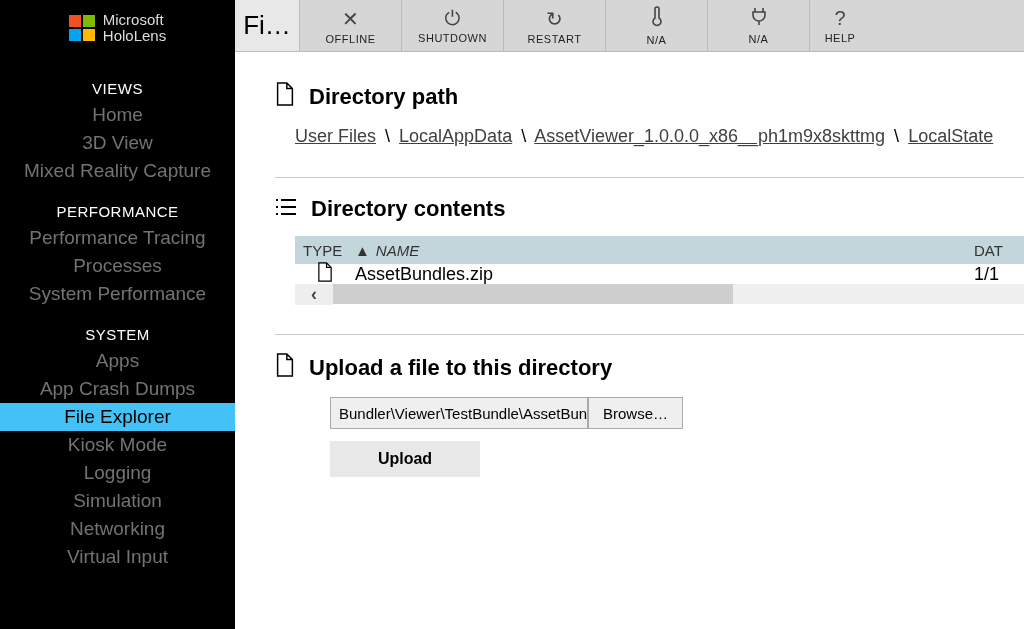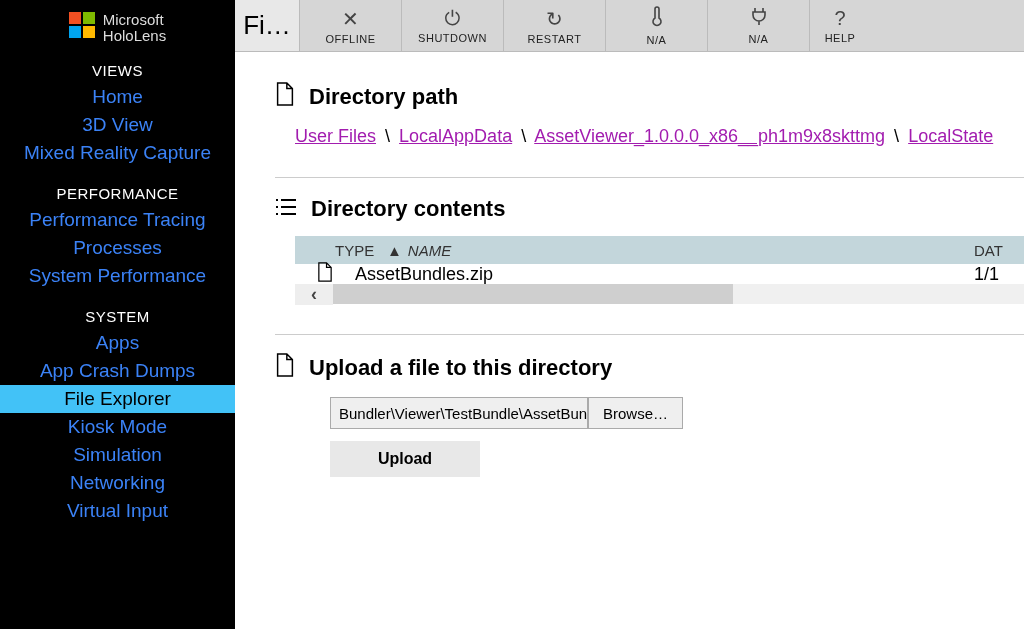--- a/index.html
+++ b/index.html
@@ -15,23 +15,24 @@
     .sidebar {
       width: 235px;
       background: #000;
       color: #fff;
       display: flex;
       flex-direction: column;
       padding-top: 8px;
     }
     .logo-row {
       display: flex;
-      align-items: flex-start;
+      align-items: center;
       justify-content: center;
       gap: 8px;
+      margin-bottom: 18px;
       margin-top: 4px;
     }
     .ms-logo {
       display: grid;
       grid-template-columns: 12px 12px;
       grid-template-rows: 12px 12px;
       gap: 2px;
     }
     .ms-logo div:nth-child(1){background:#F25022;}
     .ms-logo div:nth-child(2){background:#7FBA00;}
@@ -47,21 +48,21 @@
       font-size: 15px;
       font-weight: 400;
       letter-spacing: 0.5px;
       color: #fff;
       margin-top: 18px;
       margin-bottom: 4px;
     }
     .sidebar-item {
       text-align: center;
       font-size: 19px;
-      color: #3b82f6;
+      color: #737373;
       padding: 3px 0;
       cursor: pointer;
     }
     .sidebar-item.active {
       background: #42c2f7;
       color: #000;
     }
     
     .main {
       flex: 1;
@@ -117,21 +118,21 @@
     .sect-header .icon {
       font-size: 22px;
       font-weight: 400;
     }
     .breadcrumb {
       margin-left: 20px;
       font-size: 18px;
       margin-bottom: 30px;
     }
     .breadcrumb a {
-      color: #a21caf;
+      color: #404040;
       text-decoration: underline;
       cursor:pointer;
     }
     .breadcrumb .sep {
       color: #000;
       padding: 0 4px;
     }
     .hr {
       border-top: 1px solid #ccc;
       margin-right: 0;
@@ -142,21 +143,21 @@
       margin-left: 20px;
     }
     .thead {
       display:flex;
       background:#c3d6db;
       height:28px;
       align-items:center;
       font-size:15px;
       color:#333;
     }
-    .th-type { width:60px; padding-left:8px;margin-left:32px; }
+    .th-type { width:60px; padding-left:8px; }
     .th-name { flex:1; font-style:italic; }
     .th-name .arrow { font-style:normal; margin-right:6px;}
     .th-date { width:50px; text-align:left; }
     .trow {
       display:flex;
       height:20px;
       align-items:center;
       font-size:18px;
     }
     .td-type { width:60px; text-align:center; }
@@ -252,20 +253,21 @@
     <div class="sidebar-item">Processes</div>
     <div class="sidebar-item">System Performance</div>
   </div>
 
   <div>
     <div class="sidebar-section-title">SYSTEM</div>
     <div class="sidebar-item">Apps</div>
     <div class="sidebar-item">App Crash Dumps</div>
     <div class="sidebar-item active">File Explorer</div>
     <div class="sidebar-item">Kiosk Mode</div>
+    <div class="sidebar-item">Logging</div>
     <div class="sidebar-item">Simulation</div>
     <div class="sidebar-item">Networking</div>
     <div class="sidebar-item">Virtual Input</div>
   </div>
 </div>
 
 <div class="main">
 
   <div class="toolbar">
     <div class="tool-title">Fi…</div>

